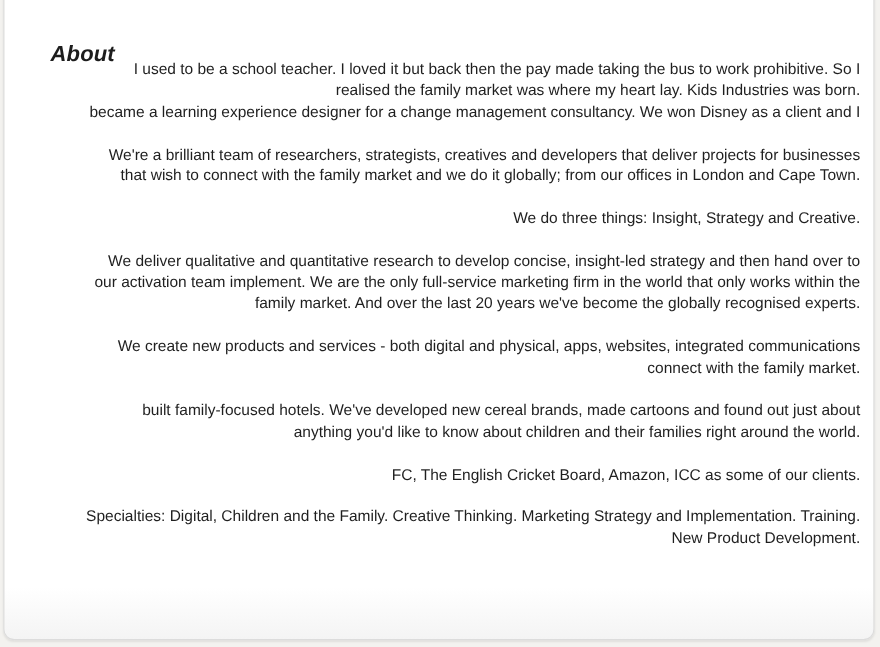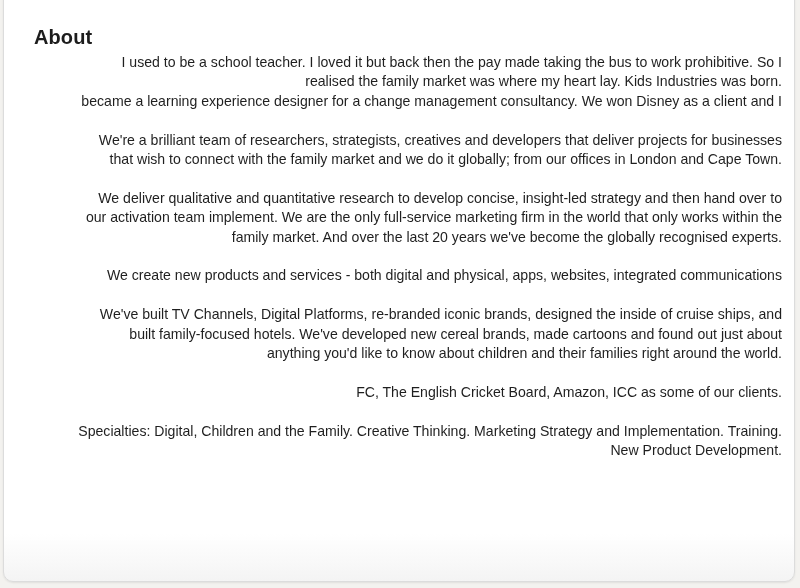--- a/index.html
+++ b/index.html
@@ -20,25 +20,26 @@
       background: linear-gradient(to bottom, #ffffff 0%, #ffffff 92%, #f4f4f4 100%);
       border: 1px solid #dcdcdc;
       border-radius: 0 0 10px 10px;
       box-sizing: border-box;
       box-shadow: 0 1px 2px rgba(0,0,0,0.08);
     }
     .title {
       position: absolute;
       left: 26px;
       top: 31px;
-      margin: 4px;
+      margin: 16px;
       font-size: 20px;
       font-weight: 700;
       color: #1d1d1d;
       letter-spacing: 0.1px;
+      font-style: italic;
     }
     .body {
       position: absolute;
       left: 26px;
       top: 62px;
       width: 752px;
       font-size: 14.1px;
       line-height: 19.4px;
       color: #1f1f1f;
     }
@@ -61,29 +62,32 @@
     <p class="para">
       <span class="line">I used to be a school teacher. I loved it but back then the pay made taking the bus to work prohibitive. So I</span>
       <span class="line">realised the family market was where my heart lay. Kids Industries was born.</span>
       <span class="line">became a learning experience designer for a change management consultancy. We won Disney as a client and I</span>
     </p>
     <p class="para">
       <span class="line">We're a brilliant team of researchers, strategists, creatives and developers that deliver projects for businesses</span>
       <span class="line">that wish to connect with the family market and we do it globally; from our offices in London and Cape Town.</span>
     </p>
     <p class="para">
+      <span class="line">We do three things: Insight, Strategy and Creative.</span>
+    </p>
+    <p class="para">
       <span class="line">We deliver qualitative and quantitative research to develop concise, insight-led strategy and then hand over to</span>
       <span class="line">our activation team implement. We are the only full-service marketing firm in the world that only works within the</span>
       <span class="line">family market. And over the last 20 years we've become the globally recognised experts.</span>
     </p>
     <p class="para">
       <span class="line">We create new products and services - both digital and physical, apps, websites, integrated communications</span>
+      <span class="line">connect with the family market.</span>
     </p>
     <p class="para">
-      <span class="line">We've built TV Channels, Digital Platforms, re-branded iconic brands, designed the inside of cruise ships, and</span>
       <span class="line">built family-focused hotels. We've developed new cereal brands, made cartoons and found out just about</span>
       <span class="line">anything you'd like to know about children and their families right around the world.</span>
     </p>
     <p class="para">
       <span class="line">FC, The English Cricket Board, Amazon, ICC as some of our clients.</span>
     </p>
     <p class="para">
       <span class="line">Specialties: Digital, Children and the Family. Creative Thinking. Marketing Strategy and Implementation. Training.</span>
       <span class="line">New Product Development.</span>
     </p>

